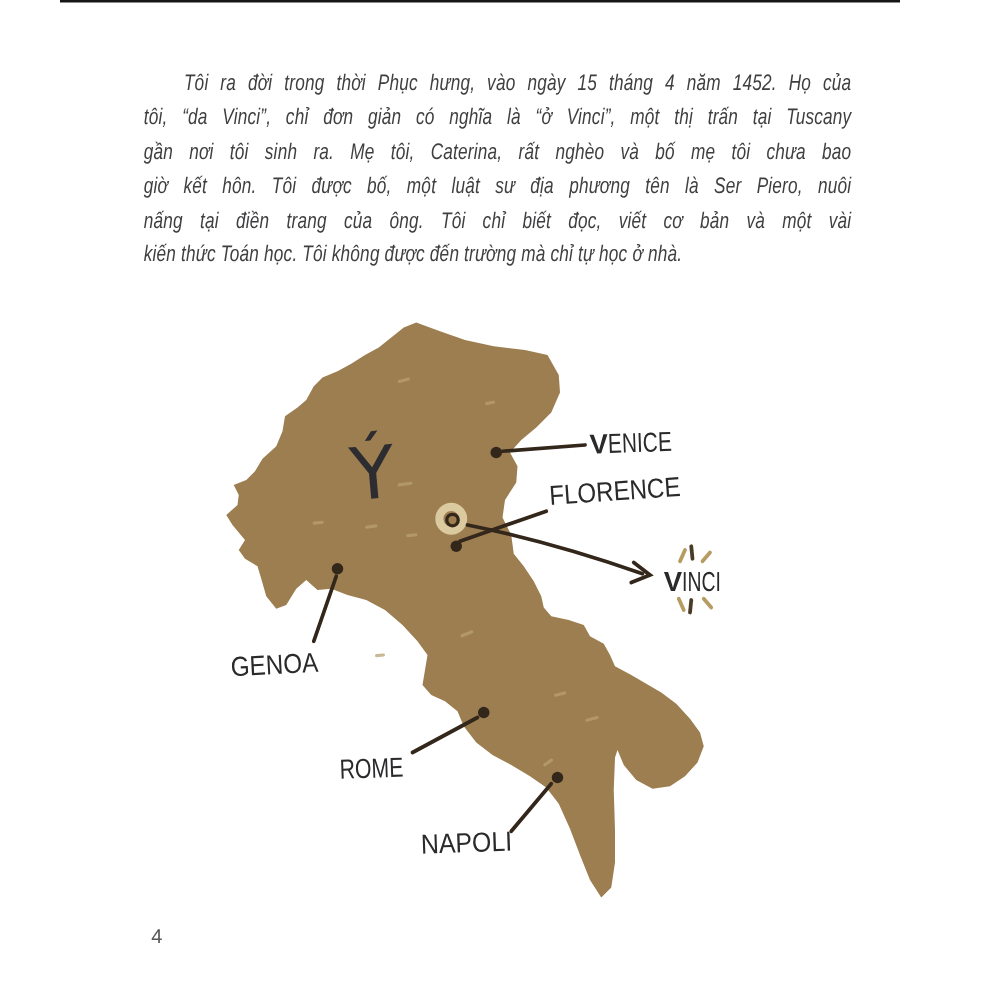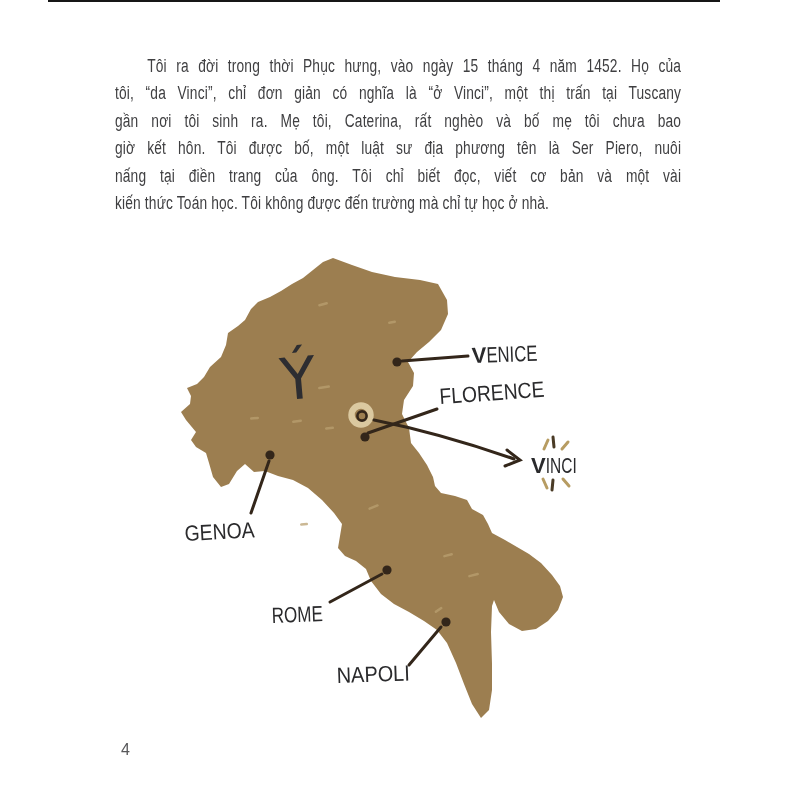--- a/index.html
+++ b/index.html
@@ -14,21 +14,21 @@
     font-family:"Liberation Sans", sans-serif;
     position:relative;
     overflow:hidden;
   }
   .page{position:absolute;inset:0;}
   .top-edge-line{
     position:absolute;left:48px;top:0;width:672px;height:2px;
     background:var(--edge);
   }
   .paragraph{
-    position:absolute;left:115px;top:53px;width:566px;
+    position:absolute;left:115px;top:53px;width:566px;font-style:italic;
   }
   .scale-wrap{
     width:740px;
     transform:scaleX(0.765);
     transform-origin:0 0;
   }
   .para-line{
     font-size:18px;
     line-height:27.4px;
     color:var(--text);

